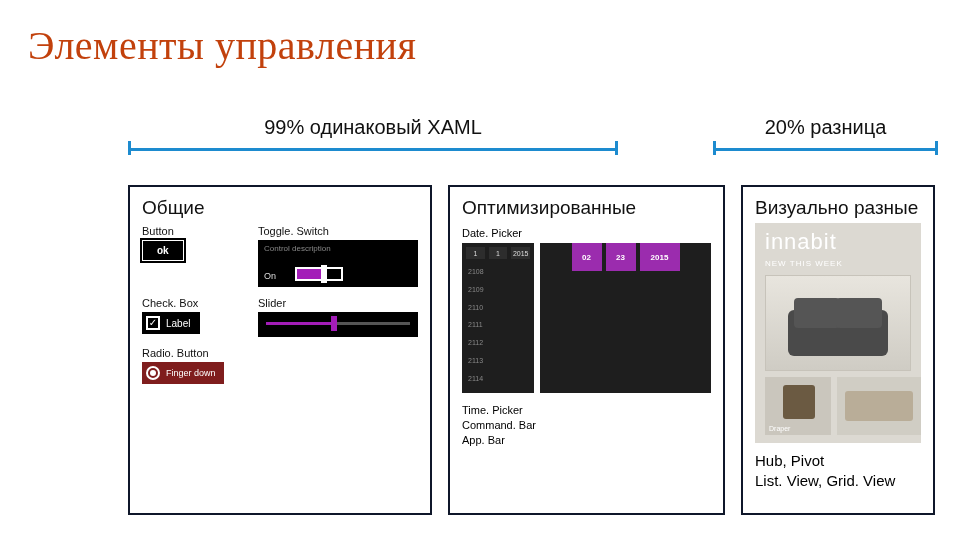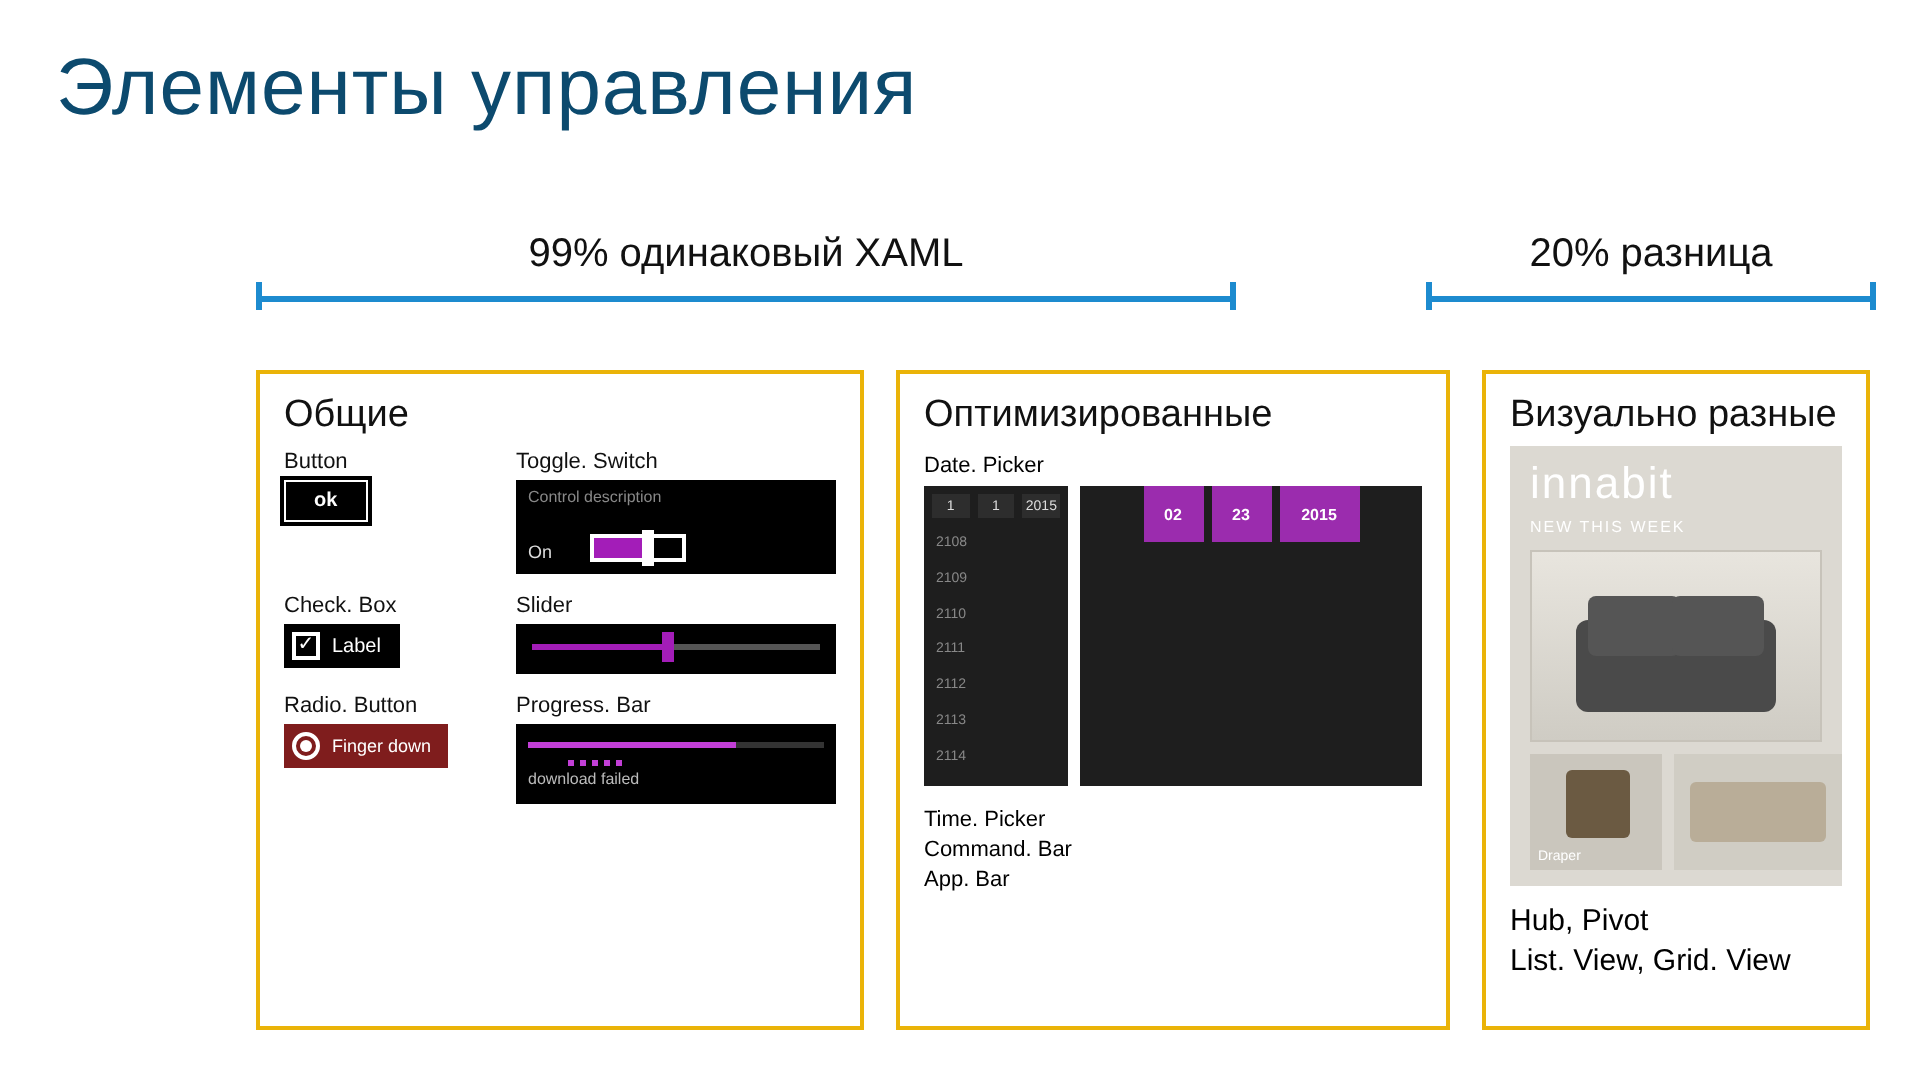--- a/index.html
+++ b/index.html
@@ -10,22 +10,23 @@
     font-family: "Segoe UI", Arial, sans-serif;
     overflow: hidden;
     position: relative;
   }
   .title {
     position: absolute;
     top: 22px;
     left: 28px;
     font-size: 40px;
     font-weight: 300;
-    color: #0c4a6e;
+    color: #c2410c;
     letter-spacing: 0.5px;
+    font-family: Liberation Serif, serif;
   }
   .brackets {
     position: absolute;
     top: 120px;
     left: 128px;
     right: 25px;
     height: 44px;
   }
   .bracket-label {
     position: absolute;
@@ -55,21 +56,21 @@
   .columns {
     position: absolute;
     top: 185px;
     left: 128px;
     right: 25px;
     bottom: 25px;
     display: flex;
     gap: 16px;
   }
   .col {
-    border: 2px solid #eab308;
+    border: 2px solid #0f172a;
     padding: 10px 12px 12px 12px;
     display: flex;
     flex-direction: column;
   }
   .col-general   { flex: 0 0 296px; }
   .col-optimized { flex: 0 0 277px; }
   .col-visual    { flex: 1; }
 
   .col-title {
     font-size: 19px;
@@ -292,36 +293,20 @@
       <div>
         <div class="ctrl-label">Radio. Button</div>
         <span class="radio-wrap">
           <span class="radio-outer">
               <span class="radio-inner"></span>
             </span>
           <span>Finger down</span>
         </span>
       </div>
 
-      <div>
-        <div class="ctrl-label">Progress. Bar</div>
-        <div class="prog-wrap">
-          <div class="prog-bar">
-              <div class="prog-fill"></div>
-            </div>
-          <div class="prog-dots">
-              <div class="prog-dot"></div>
-              <div class="prog-dot"></div>
-              <div class="prog-dot"></div>
-              <div class="prog-dot"></div>
-              <div class="prog-dot"></div>
-            </div>
-          <div class="prog-text">download failed</div>
-        </div>
-      </div>
 
     </div>
   </div>
 
   <div class="col col-optimized">
     <div class="col-title">Оптимизированные</div>
     <div class="dp-label">Date. Picker</div>
     <div class="dp-row">
       <div class="dp-phone">
         <div class="dp-top">

